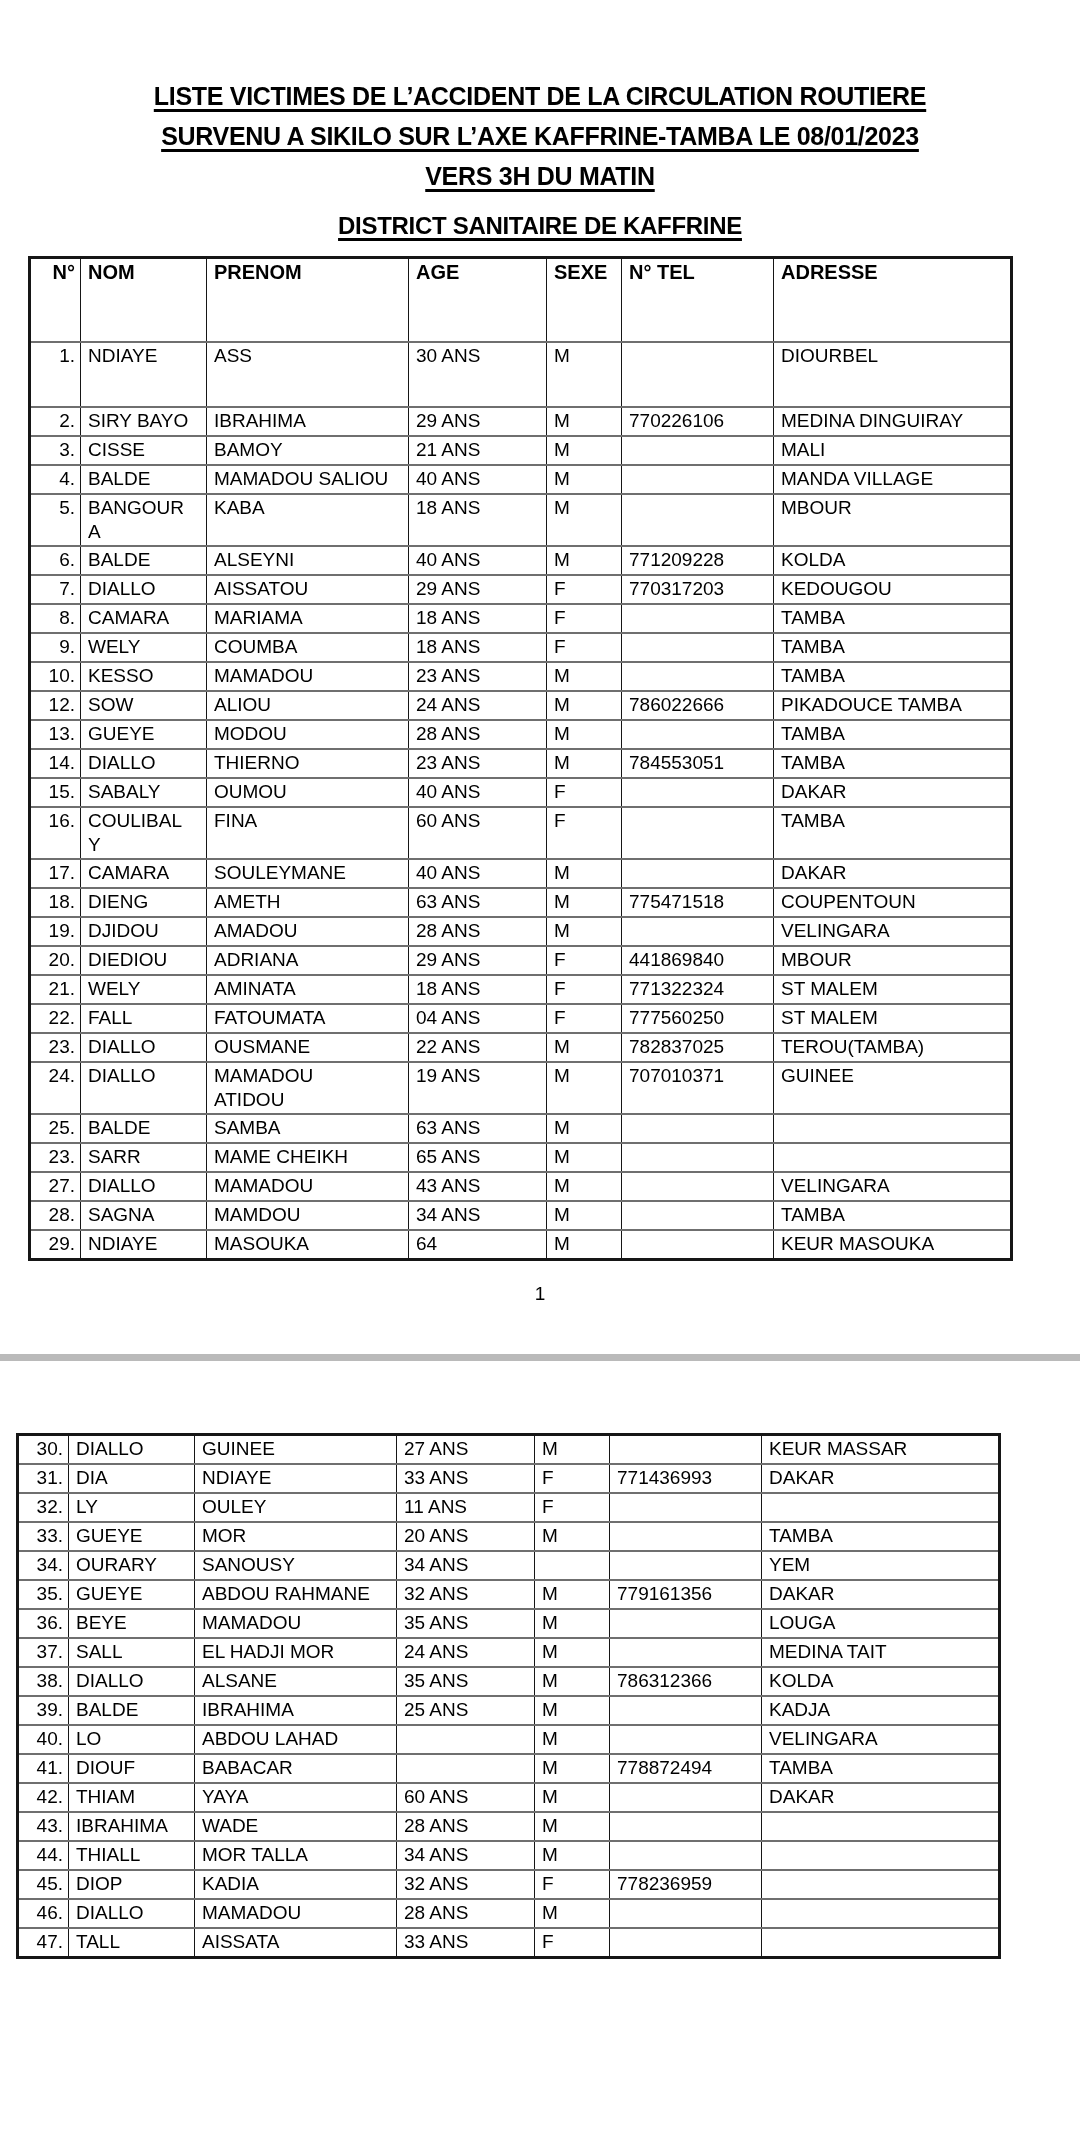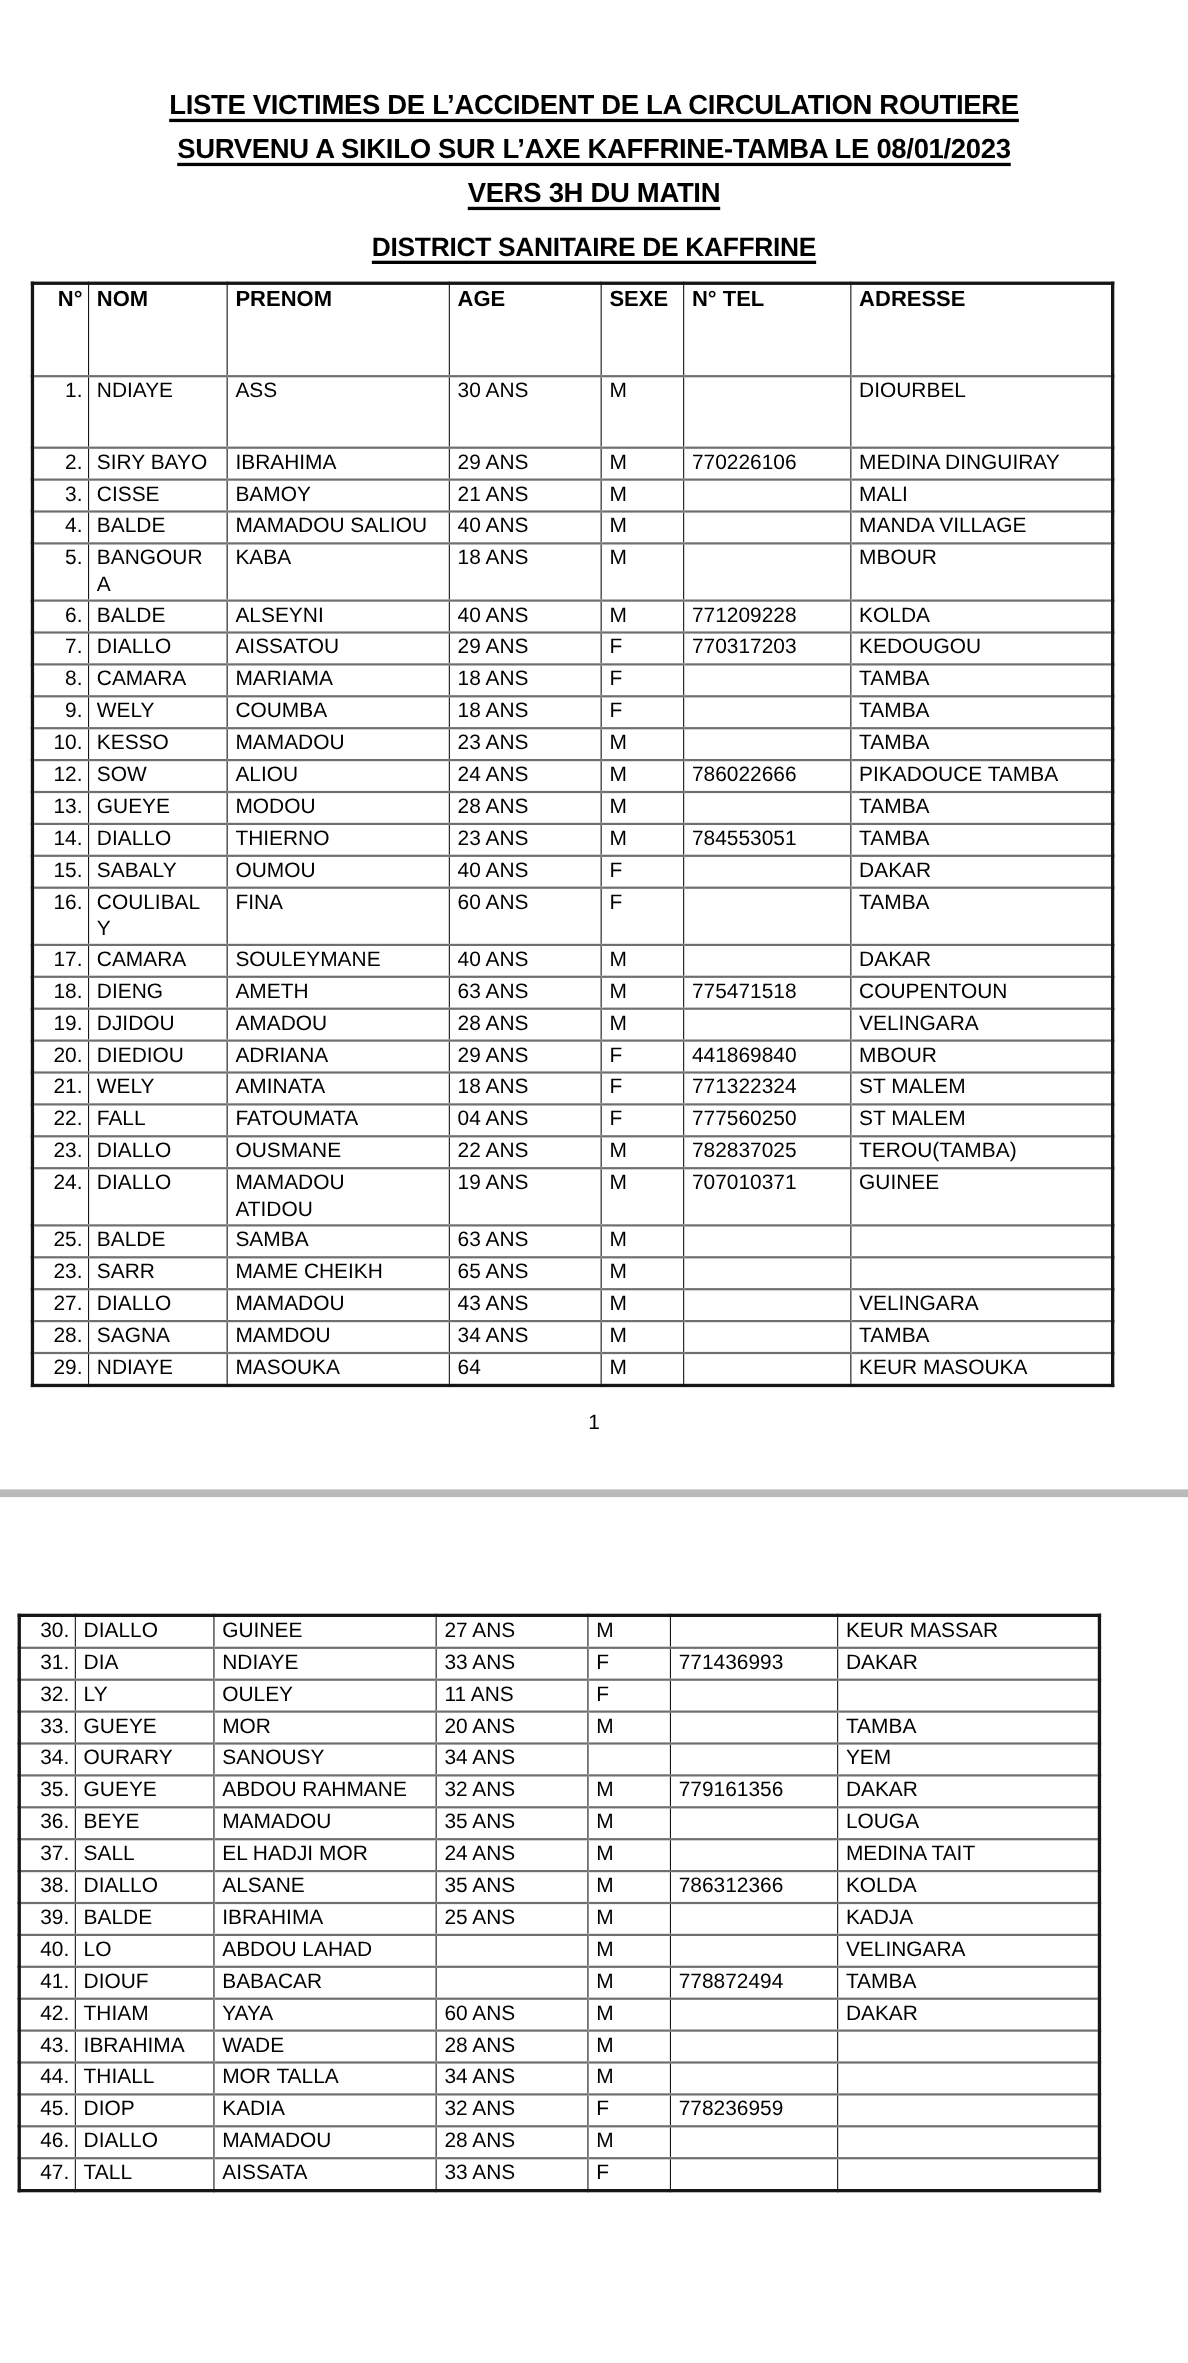--- a/index.html
+++ b/index.html
@@ -11,21 +11,21 @@
     overflow: hidden;
     position: relative;
   }
   .page { position: relative; }
   #page1 { height: 1354px; }
   #divider {
     position: absolute; top: 1354px; left: 0;
     width: 1080px; height: 7px;
     background: #bababa;
   }
-  #page2 { padding-top: 113px; }
+  #page2 { padding-top: 79px; }
 
   
   .title-block { padding-top: 76px; text-align: center; }
   .title-line { line-height: 40px; font-size: 25px; font-weight: bold; letter-spacing: -0.3px; }
   .title-line span, .subtitle span {
     text-decoration: underline;
     text-decoration-thickness: 2.5px;
     text-underline-offset: 4px;
   }
   .subtitle { margin-top: 13px; line-height: 34px; font-size: 24px; font-weight: bold; text-align: center; letter-spacing: -0.3px; }

